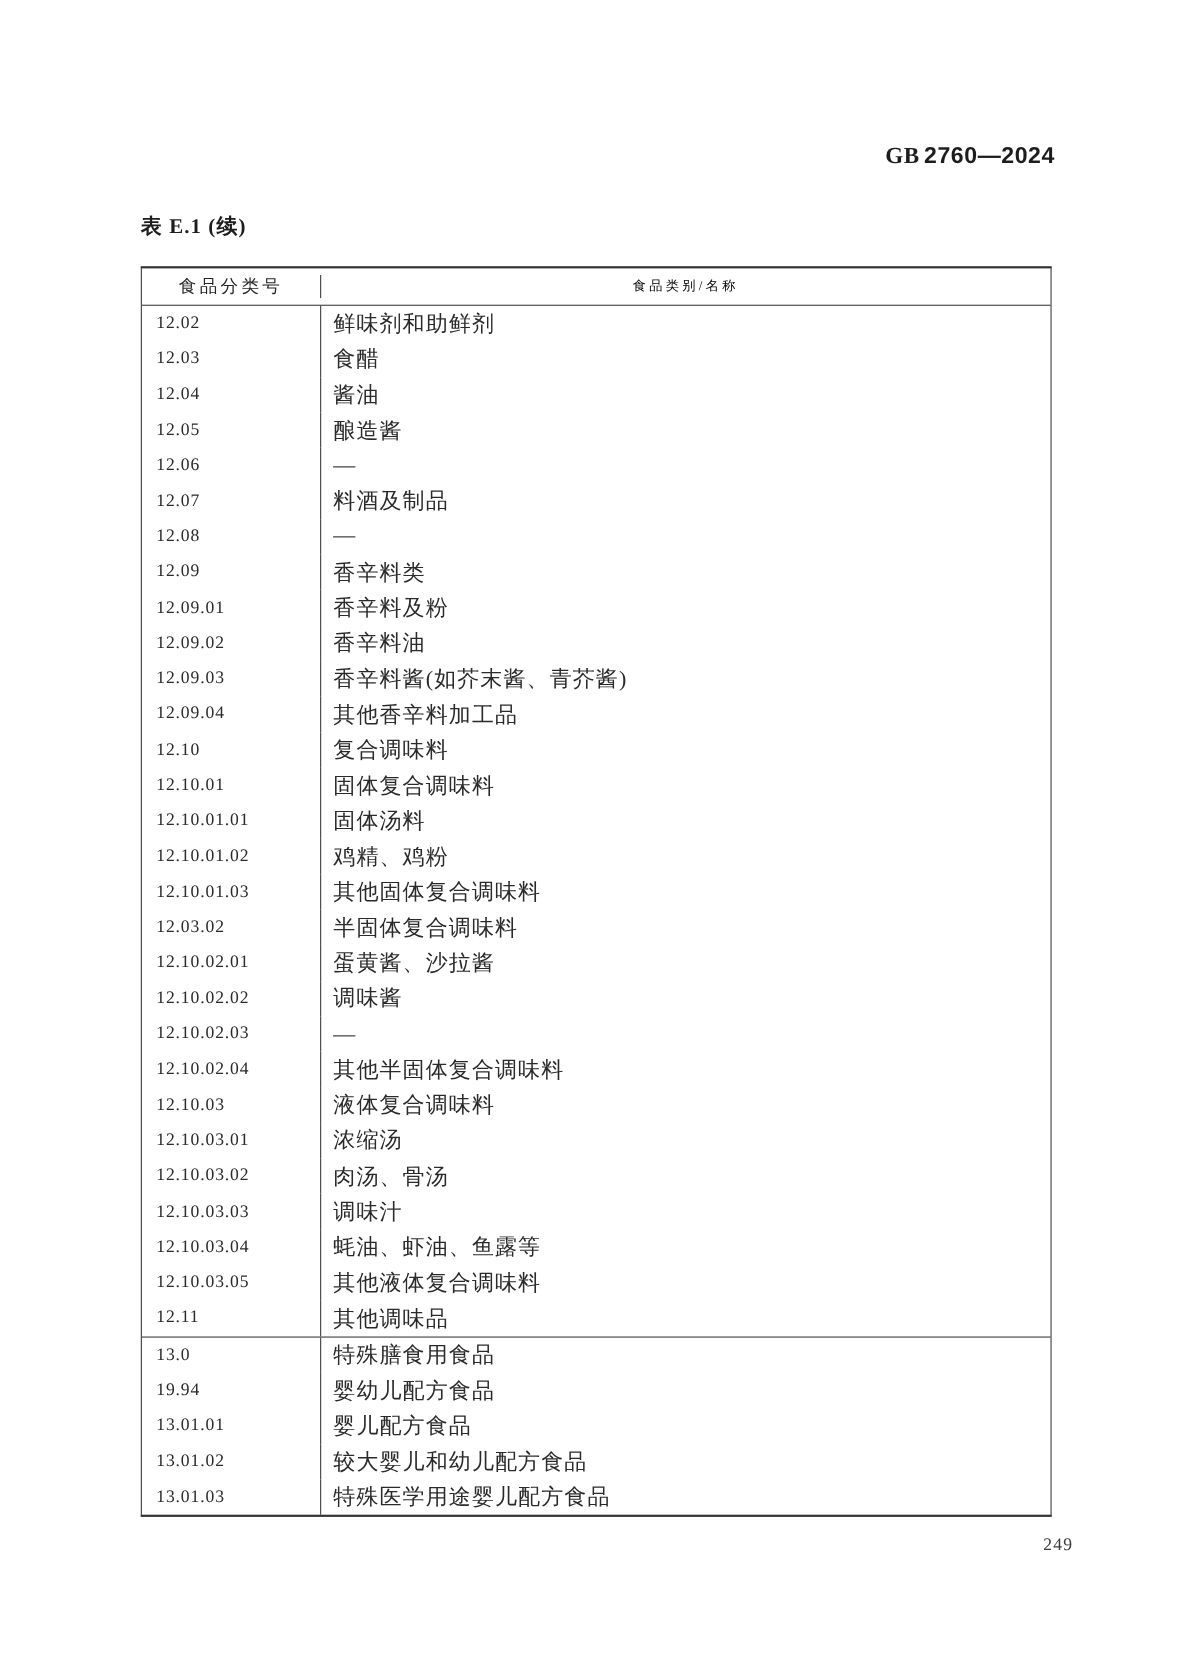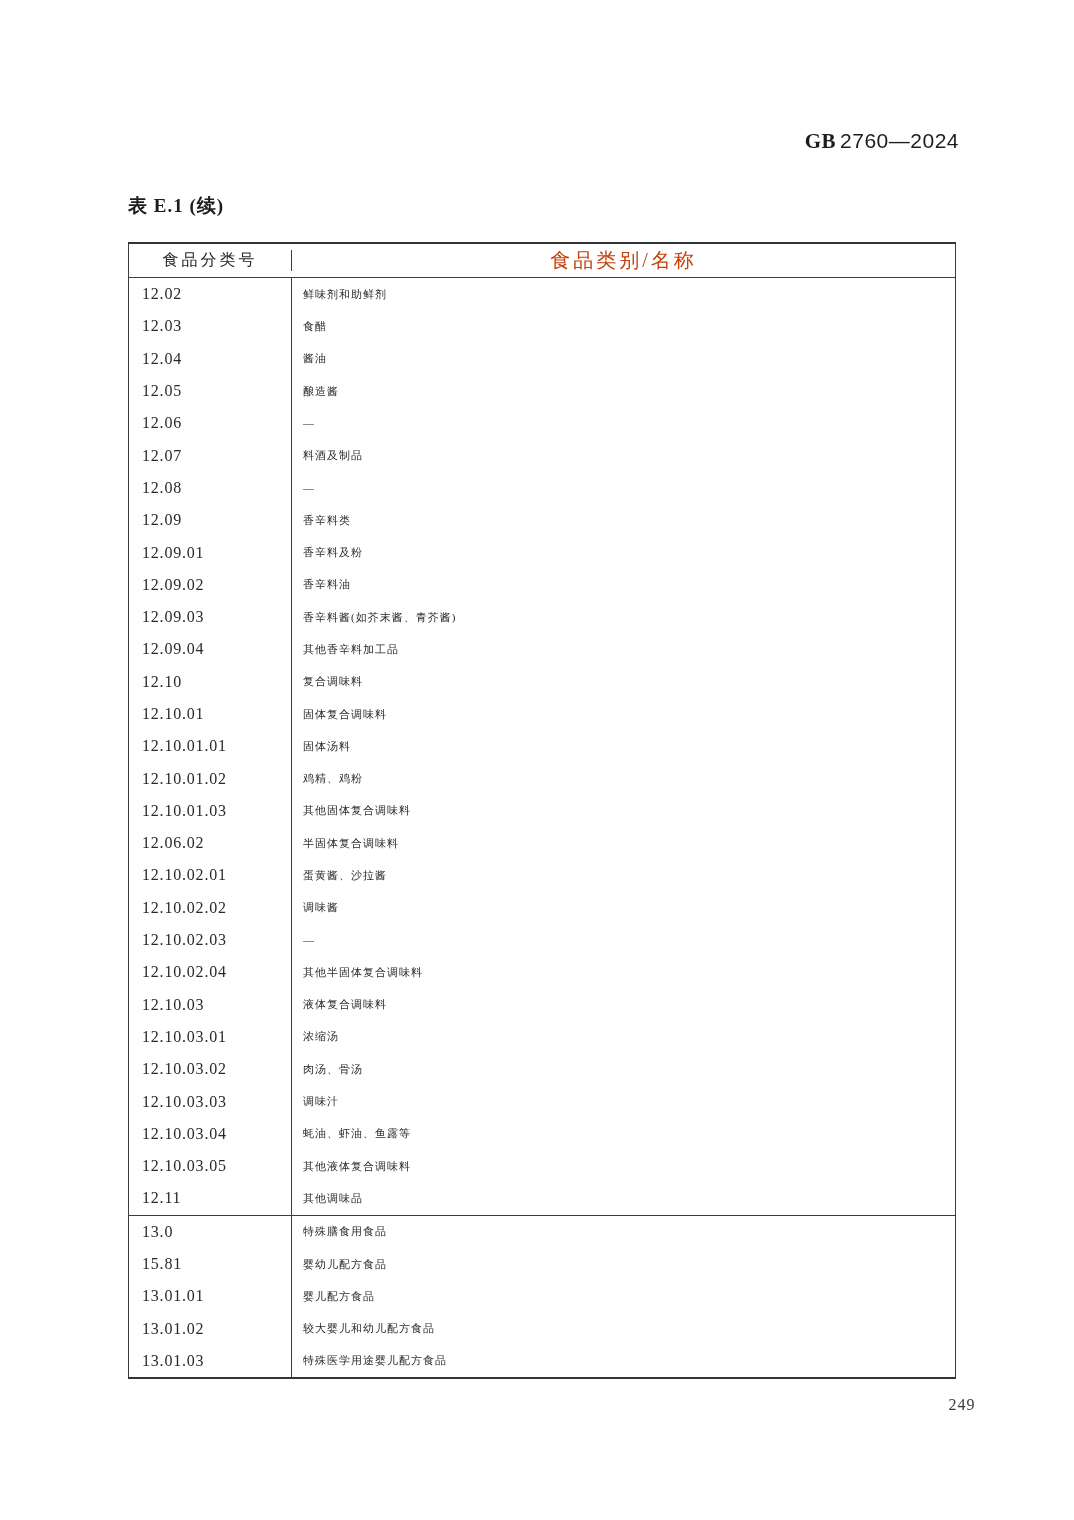--- a/index.html
+++ b/index.html
@@ -24,21 +24,21 @@
     white-space: nowrap;
     color: #1d1d1d;
   }
   .doc-number .gb {
     font-weight: bold;
     font-family: "Liberation Serif", serif;
     margin-right: 4px;
   }
   .doc-number .code {
     font-family: "Liberation Sans", "DejaVu Sans", sans-serif;
-    font-weight: 400;
+    font-weight: 700;
     text-align: right;
   }
   .table-title {
     position: absolute;
     top: 193px;
     left: 128px;
     width: 828px;
     text-align: left;
     font-size: 19px;
     font-weight: bold;
@@ -71,23 +71,23 @@
     justify-content: center;
     font-size: 16px;
     letter-spacing: 3px;
     color: #252525;
   }
   .t-header .h-name {
     flex: 1;
     display: flex;
     align-items: center;
     justify-content: center;
-    font-size: 20px;
+    font-size: 12px;
     letter-spacing: 3px;
-    color: #c2410c;
+    color: #000000;
   }
   .t-row {
     display: flex;
     height: 32.3px;
   }
   .t-row.section-start {
     border-top: 1px solid #3d3d3d;
   }
   .t-row .c-code {
     width: 163px;
@@ -98,21 +98,21 @@
     padding-left: 13px;
     font-size: 16px;
     letter-spacing: 0.8px;
     color: #2a2a2a;
   }
   .t-row .c-name {
     flex: 1;
     display: flex;
     align-items: center;
     padding-left: 11px;
-    font-size: 11px;
+    font-size: 20px;
     letter-spacing: 1px;
     color: #2a2a2a;
   }
   .page-number {
     position: absolute;
     left: 936px;
     top: 1396px;
     width: 52px;
     text-align: center;
     font-size: 16px;
@@ -197,21 +197,21 @@
   </div>
       <div class="t-row">
     <div class="c-code">12.10.01.02</div>
     <div class="c-name">鸡精、鸡粉</div>
   </div>
       <div class="t-row">
     <div class="c-code">12.10.01.03</div>
     <div class="c-name">其他固体复合调味料</div>
   </div>
       <div class="t-row">
-    <div class="c-code">12.06.02</div>
+    <div class="c-code">12.03.02</div>
     <div class="c-name">半固体复合调味料</div>
   </div>
       <div class="t-row">
     <div class="c-code">12.10.02.01</div>
     <div class="c-name">蛋黄酱、沙拉酱</div>
   </div>
       <div class="t-row">
     <div class="c-code">12.10.02.02</div>
     <div class="c-name">调味酱</div>
   </div>
@@ -249,21 +249,21 @@
   </div>
       <div class="t-row">
     <div class="c-code">12.11</div>
     <div class="c-name">其他调味品</div>
   </div>
       <div class="t-row section-start">
     <div class="c-code">13.0</div>
     <div class="c-name">特殊膳食用食品</div>
   </div>
       <div class="t-row">
-    <div class="c-code">15.81</div>
+    <div class="c-code">19.94</div>
     <div class="c-name">婴幼儿配方食品</div>
   </div>
       <div class="t-row">
     <div class="c-code">13.01.01</div>
     <div class="c-name">婴儿配方食品</div>
   </div>
       <div class="t-row">
     <div class="c-code">13.01.02</div>
     <div class="c-name">较大婴儿和幼儿配方食品</div>
   </div>

